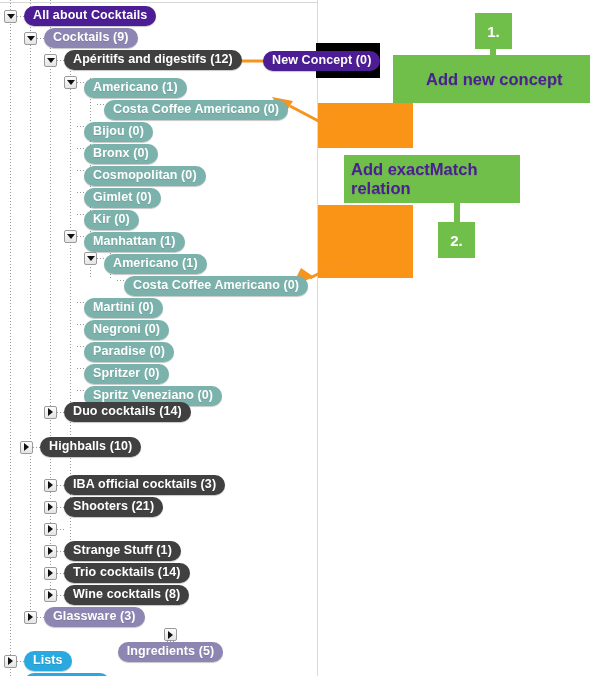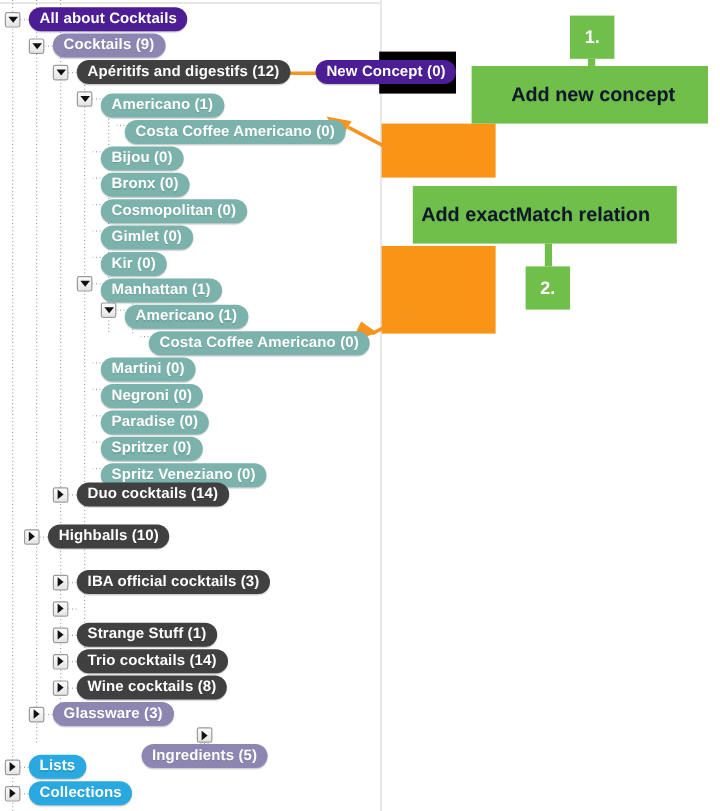--- a/index.html
+++ b/index.html
@@ -91,21 +91,21 @@
   .pill.tealdark  {background:#404040;}
   .pill.teal      {background:#7bb3ac;margin-top:12px;}
   .pill.blue      {background:#29a9e0;}
 
   
   .blk{position:absolute;}
   .black-rect{background:#000000;}
   .orange-rect{background:#f99417;}
   .green-box{
     background:#6fbf4a;
-    color:#0f172a;
+    color:#4c1d95;
     font-size:16.5px;
     font-weight:bold;
     display:flex;align-items:center;
     box-sizing:border-box;
     text-shadow:0 1px 1px rgba(0,0,0,.10);
   }
   .green-badge{
     background:#6fbf4a;
     color:#ffffff;
     font-size:15px;
@@ -254,20 +254,27 @@
             <span class="tri"></span>
           </span>
           <span class="elbow"></span>
           <span class="pill tealdark">IBA official cocktails (3)</span>
         </div>
         <div class="tree-row" style="padding-left: 44px;">
           <span class="toggle collapsed">
             <span class="tri"></span>
           </span>
           <span class="elbow"></span>
+          <span class="pill tealdark">Shooters (21)</span>
+        </div>
+        <div class="tree-row" style="padding-left: 44px;">
+          <span class="toggle collapsed">
+            <span class="tri"></span>
+          </span>
+          <span class="elbow"></span>
         </div>
         <div class="tree-row" style="padding-left: 44px;">
           <span class="toggle collapsed">
             <span class="tri"></span>
           </span>
           <span class="elbow"></span>
           <span class="pill tealdark">Strange Stuff (1)</span>
         </div>
         <div class="tree-row" style="padding-left: 44px;">
           <span class="toggle collapsed">
@@ -325,21 +332,21 @@
   <div class="blk orange-rect" style="left:318px;top:205px;width:95px;height:73px;"></div>
 
   <div class="blk green-badge" style="left:475px;top:13px;width:37px;height:36px;">
     <span>1.</span>
   </div>
   <div class="blk green-stem" style="left:490px;top:49px;width:6px;height:7px;"></div>
   <div class="blk green-box" style="left:393px;top:55px;width:197px;height:48px;padding-left:33px;">
     <span>Add new concept</span>
   </div>
 
-  <div class="blk green-box" style="left:344px;top:155px;width:220px;height:48px;padding-left:7px;">
+  <div class="blk green-box" style="left:344px;top:155px;width:176px;height:48px;padding-left:7px;">
     <span>Add exactMatch relation</span>
   </div>
   <div class="blk green-stem" style="left:454px;top:203px;width:6px;height:19px;"></div>
   <div class="blk green-badge" style="left:438px;top:222px;width:37px;height:36px;">
     <span>2.</span>
   </div>
 
   <svg class="arrow" style="left:222px;top:52px;" width="50" height="18">
     <path d="M 48 9 L 16 9" stroke="#f7941e" stroke-width="3" fill="none"></path>
     <path d="M 0 9 L 16 2.5 L 16 15.5 Z" fill="#f7941e"></path>

